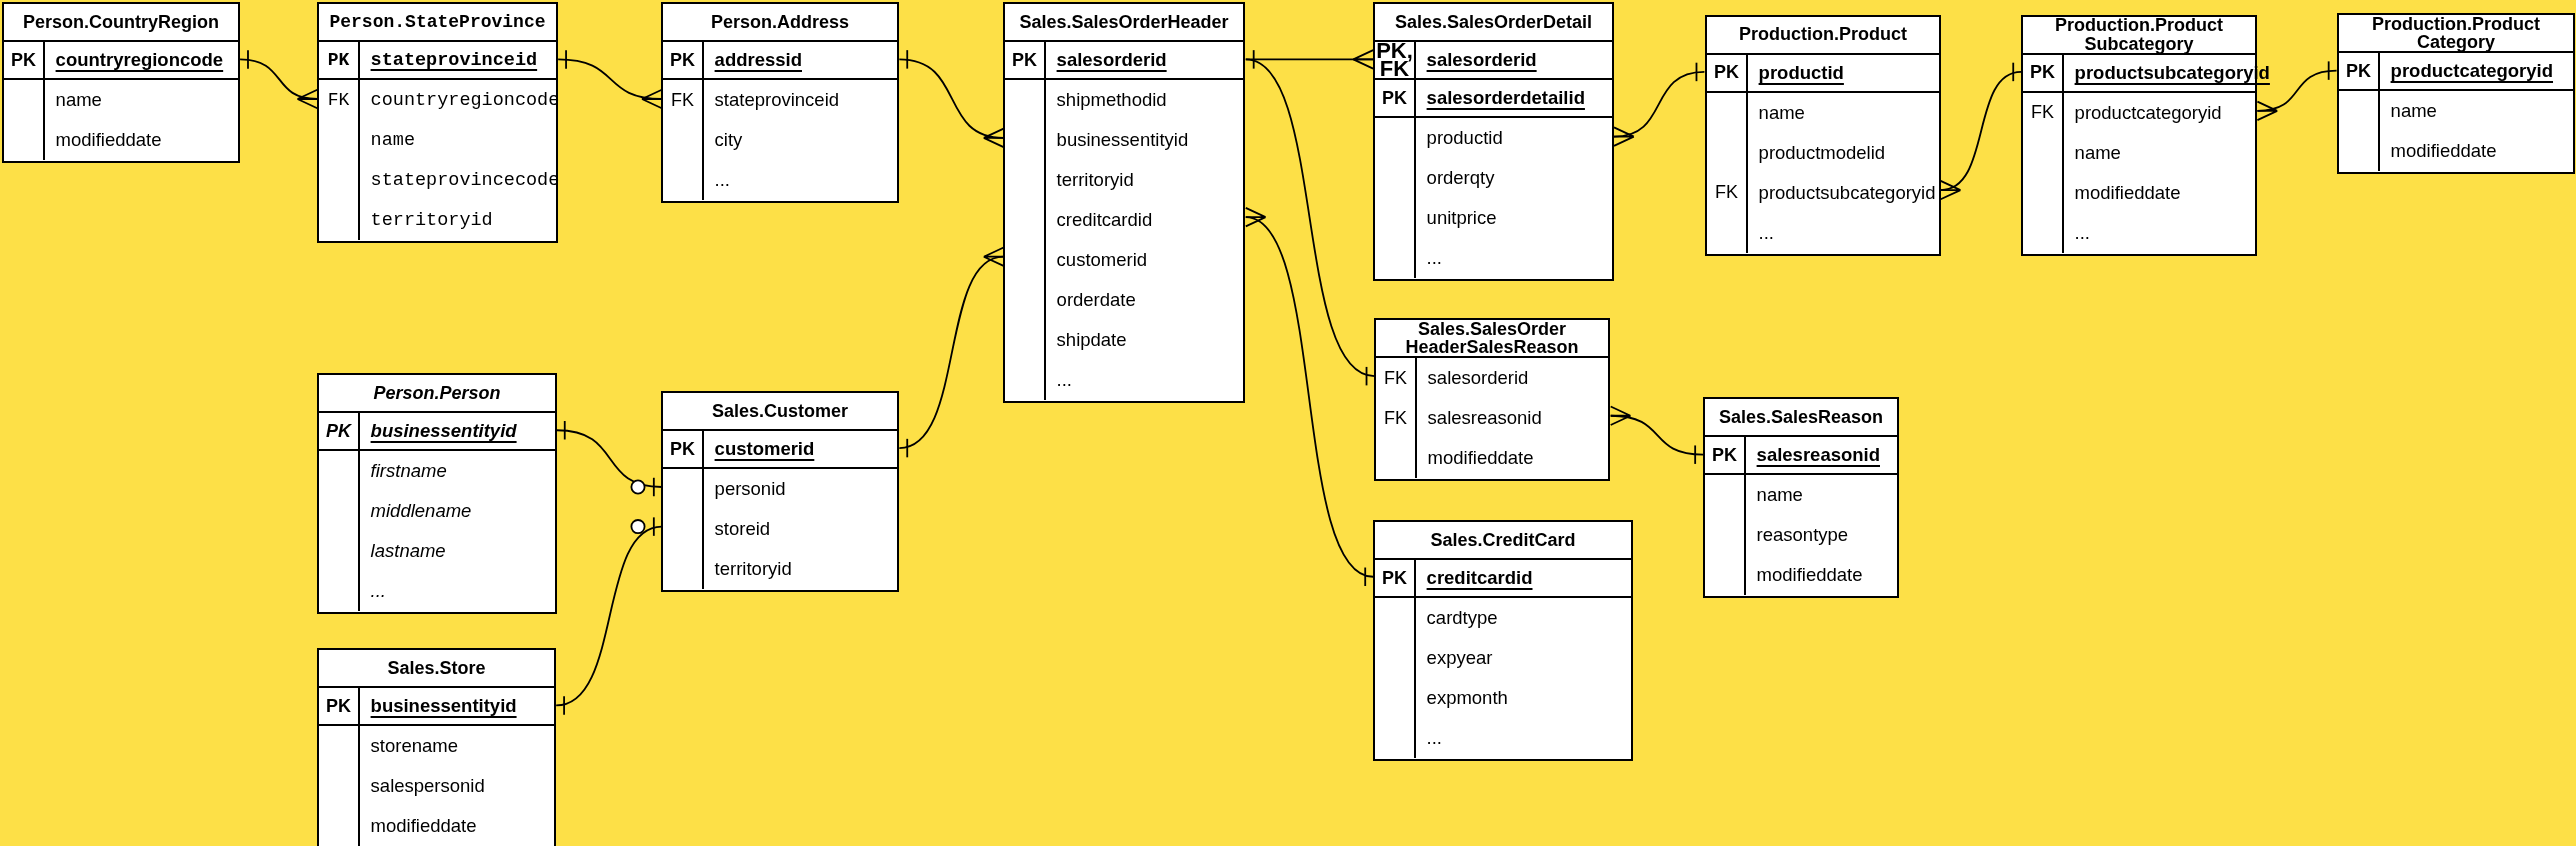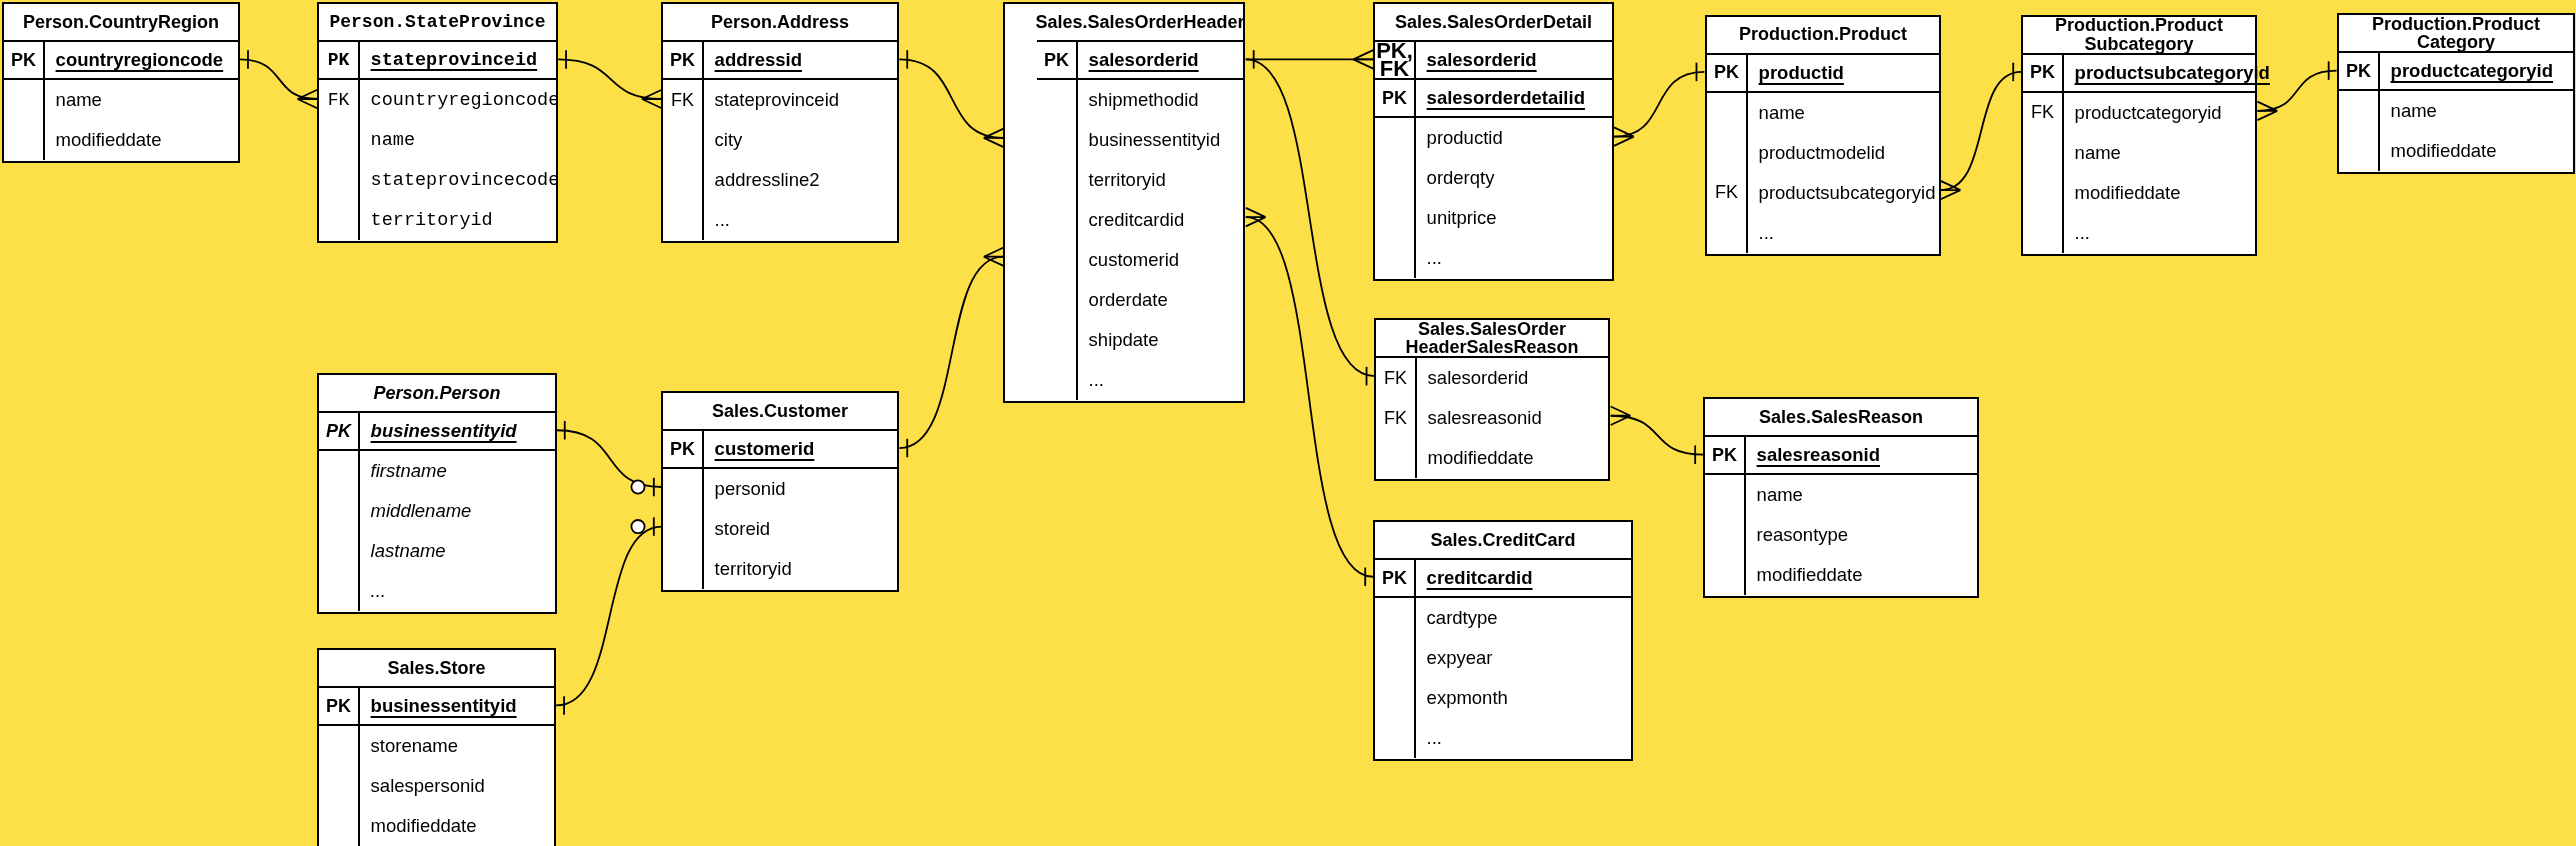--- a/index.html
+++ b/index.html
@@ -154,30 +154,26 @@
       <div class="row fr">
         <div class="kc fk">FK</div>
         <div class="fc">stateprovinceid</div>
       </div>
       <div class="row fr">
         <div class="kc"></div>
         <div class="fc">city</div>
       </div>
       <div class="row fr">
         <div class="kc"></div>
-        <div class="fc">addressline2</div>
-      </div>
-      <div class="row fr">
-        <div class="kc"></div>
-        <div class="fc">...</div>
-      </div>
-    </div>
-  </div>
-
-  <div class="table" style="left:1003px;top:2px;width:242px;padding-left:32px;">
+        <div class="fc">...</div>
+      </div>
+    </div>
+  </div>
+
+  <div class="table" style="left:1003px;top:2px;width:242px;">
     <div class="t-title">Sales.SalesOrderHeader</div>
     <div class="row kr">
       <div class="kc">PK</div>
       <div class="fc">
           <span class="pk-name">salesorderid</span>
         </div>
     </div>
     <div class="fb">
       <div class="row fr">
         <div class="kc"></div>
@@ -339,21 +335,21 @@
         <div class="kc fk">FK</div>
         <div class="fc">salesreasonid</div>
       </div>
       <div class="row fr">
         <div class="kc"></div>
         <div class="fc">modifieddate</div>
       </div>
     </div>
   </div>
 
-  <div class="table" style="left:1703px;top:397px;width:276px;">
+  <div class="table" style="left:1703px;top:397px;width:196px;">
     <div class="t-title">Sales.SalesReason</div>
     <div class="row kr">
       <div class="kc">PK</div>
       <div class="fc">
           <span class="pk-name">salesreasonid</span>
         </div>
     </div>
     <div class="fb">
       <div class="row fr">
         <div class="kc"></div>

